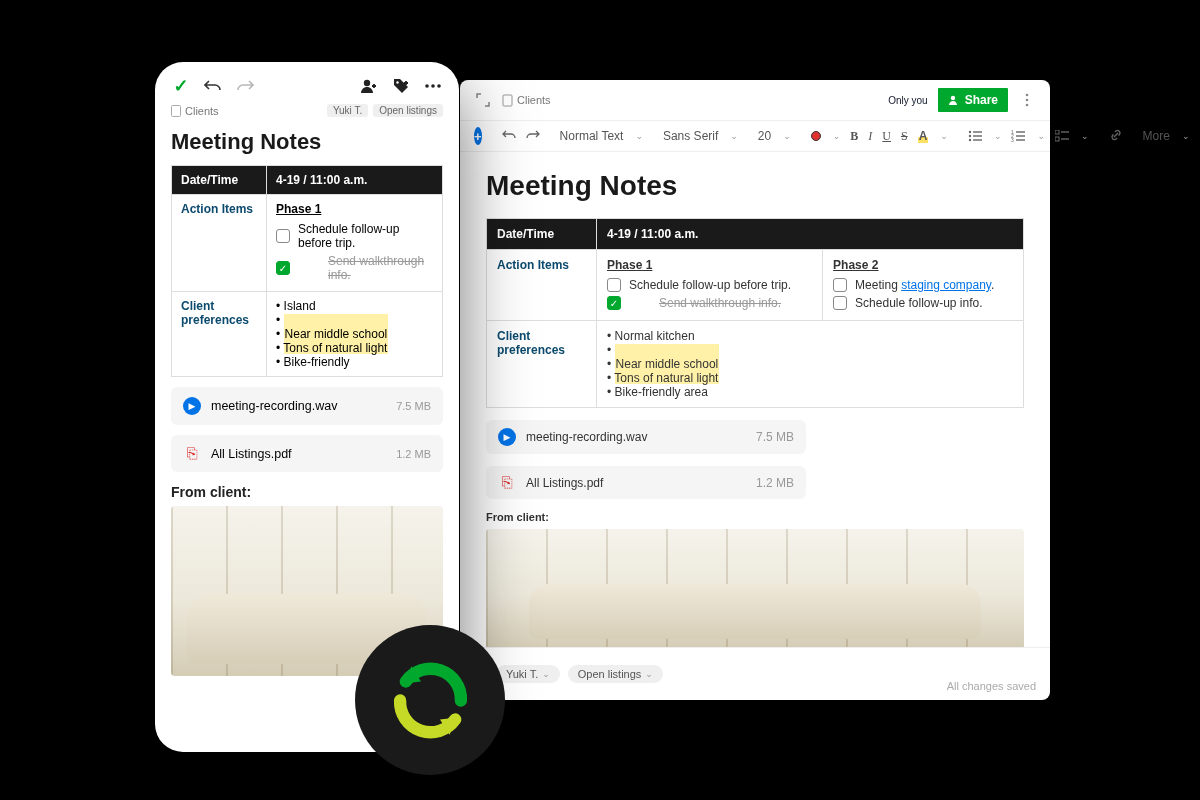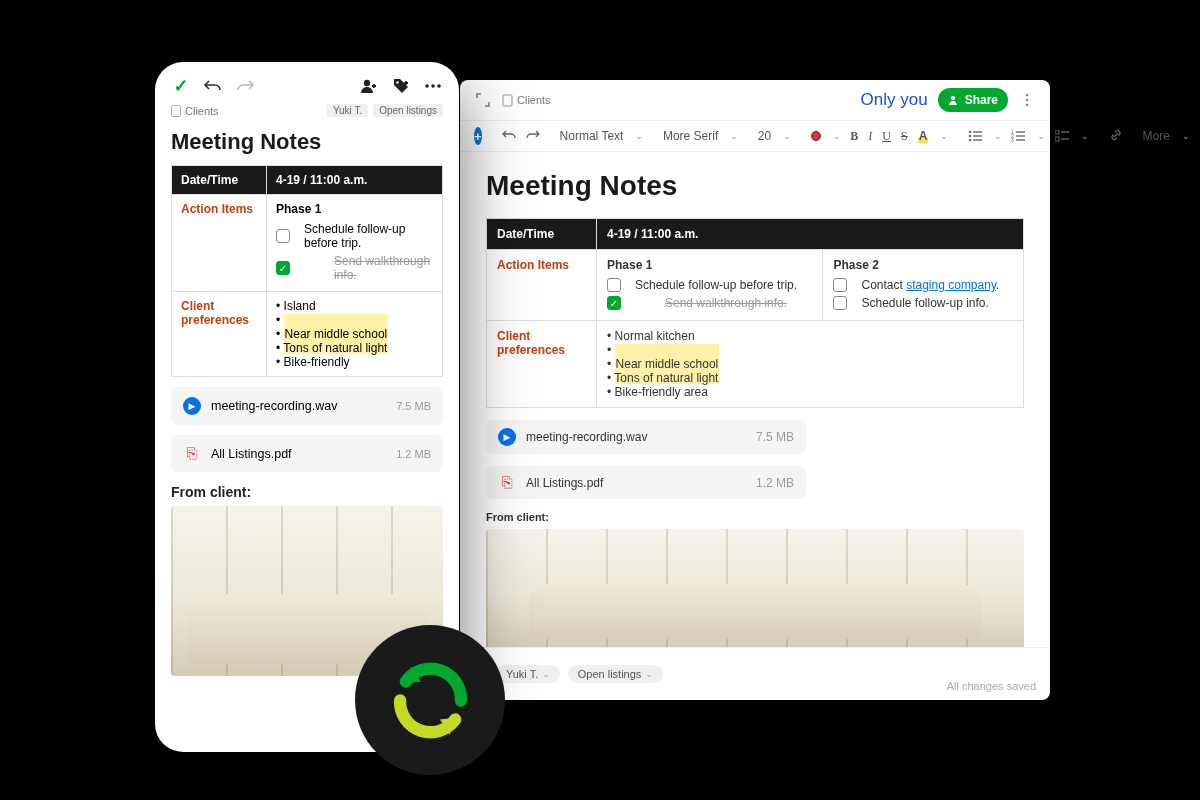--- a/index.html
+++ b/index.html
@@ -22,24 +22,24 @@
     display: flex; flex-direction: column;
     font-size: 12px;
     color: #333;
   }
   .d-top {
     display: flex; align-items: center; gap: 10px;
     padding: 8px 14px;
     border-bottom: 1px solid #eee;
   }
   .d-top .spacer { flex: 1; }
-  .only-you { color: #1d4ed8; font-size: 17px; }
+  .only-you { color: #0f172a; font-size: 10px; }
   .share-btn {
     background: #00a82d; color: #fff;
-    border: none; border-radius: 12px;
+    border: none; border-radius: 1px;
     padding: 5px 10px; font-weight: 600; font-size: 12px;
     display: flex; align-items: center; gap: 5px;
   }
   .kebab, .small-btn {
     width: 18px; height: 18px; display: flex; align-items: center; justify-content: center;
     color: #888; cursor: pointer;
   }
   .note-link { display: flex; align-items: center; gap: 4px; color: #777; font-size: 11px; }
 
   .d-toolbar {
@@ -69,23 +69,23 @@
   .d-body {
     flex: 1; overflow: hidden;
     padding: 18px 26px 8px 26px;
   }
   .d-title { font-size: 28px; font-weight: 700; margin-bottom: 16px; color:#1a1a1a;}
   
   .note-table { width: 100%; border-collapse: collapse; font-size: 12px; }
   .note-table th, .note-table td { border: 1px solid #ddd; padding: 8px 10px; text-align: left; vertical-align: top;}
   .note-table thead th { background: #1a1a1a; color: #fff; font-weight: 600; }
   .note-table thead th:first-child { width: 110px; }
-  .row-label { font-weight: 600; color:#c2410c; }
-  .phase-title { font-weight: 600; margin-bottom: 4px; display:block;}
-  .chk-row { display: flex; align-items: center; gap: 14px; padding: 2px 0; }
+  .row-label { font-weight: 600; color:#0c4a6e; }
+  .phase-title { font-weight: 600; margin-bottom: 4px; display:block;text-decoration:underline;}
+  .chk-row { display: flex; align-items: center; gap: 8px; padding: 2px 0; }
   .chk { width: 14px; height: 14px; border: 1.5px solid #888; border-radius: 3px; flex-shrink:0; display:flex;align-items:center;justify-content:center;}
   .chk.done { background:#00a82d; border-color:#00a82d; color:#fff; font-size:10px;}
   .done-text { text-decoration: line-through; color: #999; margin-left: 30px; }
   .link-text { color: #0073e6; text-decoration: underline; }
   .hl { background: #fff2a8; padding: 13px 1px; }
   ul.prefs { list-style: none; padding-left: 0;}
   ul.prefs li::before { content:"• "; }
 
   .attach {
     margin-top: 12px; width: 320px;
@@ -227,21 +227,21 @@
     <span><svg width="14" height="12" viewBox="0 0 14 12">
           <path d="M10 2l3 3-3 3M13 5H5a4 4 0 00-4 4" stroke="#666" fill="none" stroke-width="1.3"></path>
         </svg></span>
     <span class="tb-sep"></span>
     <span class="tb-drop">
         <span>Normal Text</span>
         <span class="chev">⌄</span>
       </span>
     <span class="tb-sep"></span>
     <span class="tb-drop">
-        <span>More Serif</span>
+        <span>Sans Serif</span>
         <span class="chev">⌄</span>
       </span>
     <span class="tb-sep"></span>
     <span class="tb-drop">
         <span>20</span>
         <span class="chev">⌄</span>
       </span>
     <span class="tb-sep"></span>
     <span class="tb-drop">
         <span class="color-dot"></span>
@@ -319,21 +319,21 @@
               </div>
             <div class="chk-row">
                 <span class="chk done">✓</span>
                 <span class="done-text">Send walkthrough info.</span>
               </div>
           </td>
           <td>
             <span class="phase-title">Phase 2</span>
             <div class="chk-row">
                 <span class="chk"></span>
-                <span><span>Contact </span><span class="link-text">staging company</span><span>.</span></span>
+                <span><span>Meeting </span><span class="link-text">staging company</span><span>.</span></span>
               </div>
             <div class="chk-row">
                 <span class="chk"></span>
                 <span>Schedule follow-up info.</span>
               </div>
           </td>
         </tr>
         <tr>
           <td class="row-label">Client preferences</td>
           <td colspan="2">

